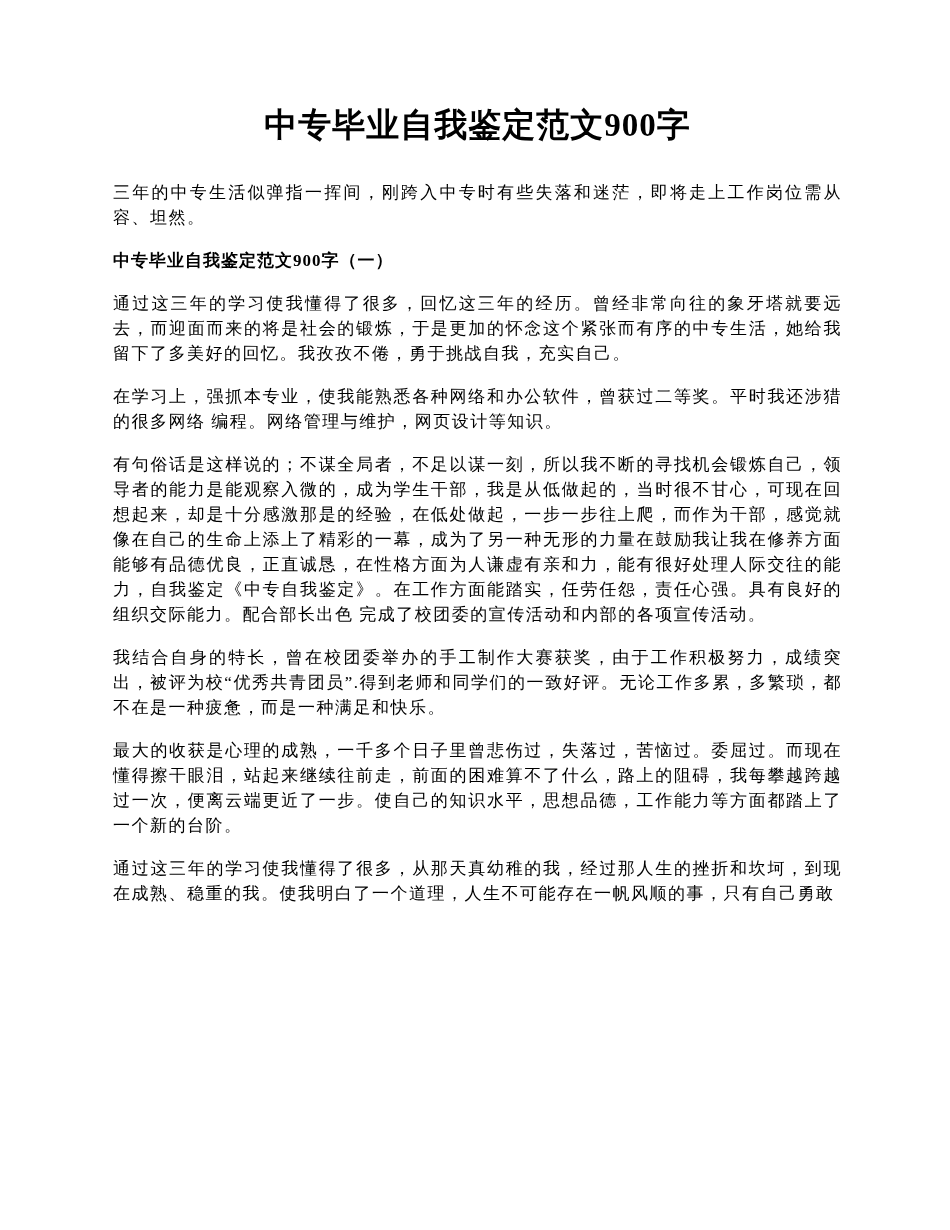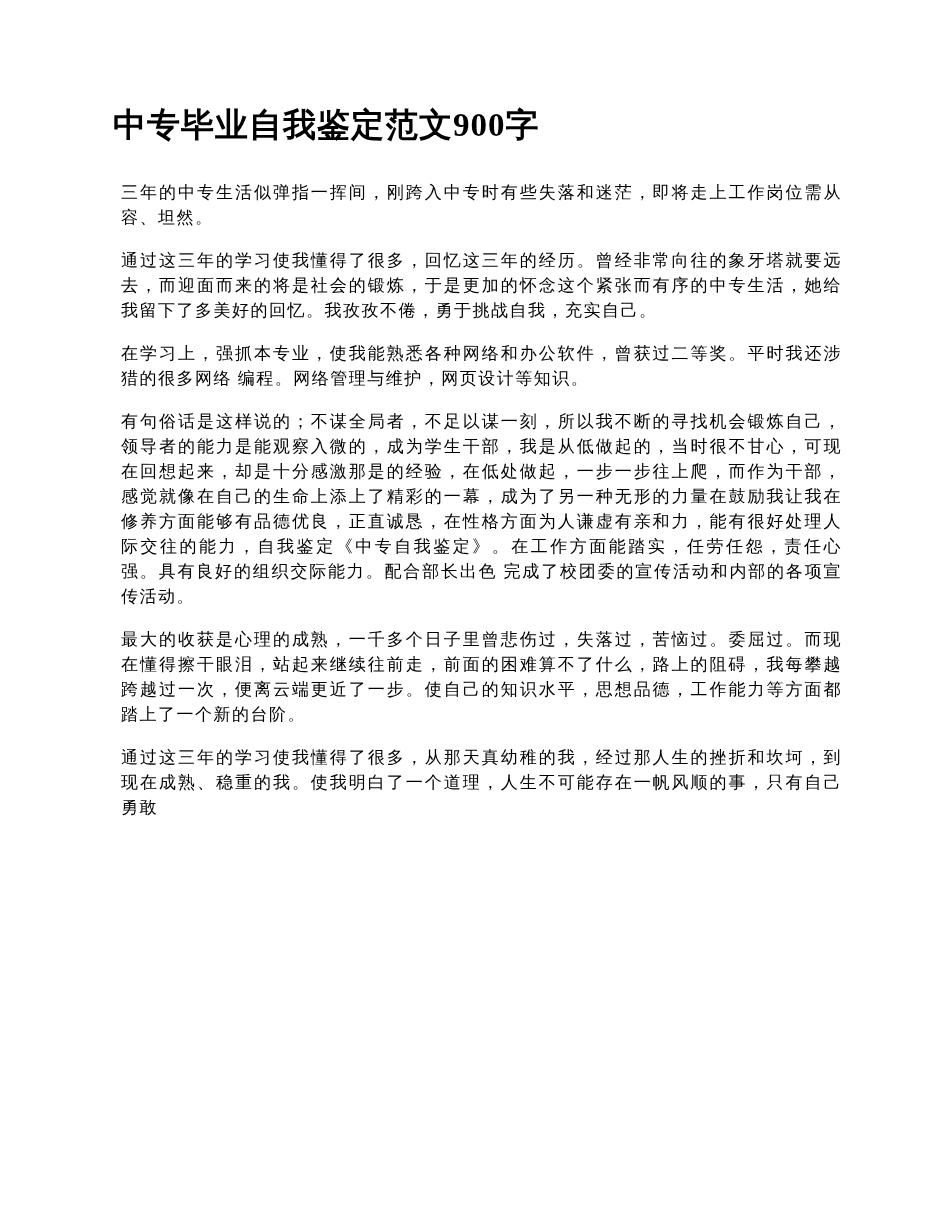--- a/index.html
+++ b/index.html
@@ -15,56 +15,59 @@
     background: #ffffff;
     box-sizing: border-box;
     padding: 106px 108px 30px 113px;
     font-family: "Liberation Serif", "DejaVu Serif", serif;
     color: #000000;
     overflow: hidden;
   }
   .doc-title {
     font-size: 33px;
     font-weight: bold;
+    text-align: center;
     margin: 0 0 34px 0;
     letter-spacing: 1px;
     line-height: 1.2;
   }
   .para {
     font-size: 17px;
     line-height: 25px;
     letter-spacing: 1.5px;
     text-align: justify;
     text-justify: inter-ideograph;
-    margin: 0 0 18px 8px;
+    margin: 0 0 18px 0;
   }
   .heading {
     font-size: 17px;
     line-height: 25px;
     letter-spacing: 1px;
     font-weight: bold;
     margin: 6px 0 18px 0;
   }
 </style>
 </head>
 <body>
 
 <div class="page">
 
   <h1 class="doc-title">中专毕业自我鉴定范文900字</h1>
 
   <p class="para">三年的中专生活似弹指一挥间，刚跨入中专时有些失落和迷茫，即将走上工作岗位需从容、坦然。</p>
 
+  <h2 class="heading">中专毕业自我鉴定范文900字（一）</h2>
 
   <p class="para">通过这三年的学习使我懂得了很多，回忆这三年的经历。曾经非常向往的象牙塔就要远去，而迎面而来的将是社会的锻炼，于是更加的怀念这个紧张而有序的中专生活，她给我留下了多美好的回忆。我孜孜不倦，勇于挑战自我，充实自己。</p>
 
   <p class="para">在学习上，强抓本专业，使我能熟悉各种网络和办公软件，曾获过二等奖。平时我还涉猎的很多网络 编程。网络管理与维护，网页设计等知识。</p>
 
   <p class="para">有句俗话是这样说的；不谋全局者，不足以谋一刻，所以我不断的寻找机会锻炼自己，领导者的能力是能观察入微的，成为学生干部，我是从低做起的，当时很不甘心，可现在回想起来，却是十分感激那是的经验，在低处做起，一步一步往上爬，而作为干部，感觉就像在自己的生命上添上了精彩的一幕，成为了另一种无形的力量在鼓励我让我在修养方面能够有品德优良，正直诚恳，在性格方面为人谦虚有亲和力，能有很好处理人际交往的能力，自我鉴定《中专自我鉴定》。在工作方面能踏实，任劳任怨，责任心强。具有良好的组织交际能力。配合部长出色 完成了校团委的宣传活动和内部的各项宣传活动。</p>
 
+  <p class="para">我结合自身的特长，曾在校团委举办的手工制作大赛获奖，由于工作积极努力，成绩突出，被评为校“优秀共青团员”.得到老师和同学们的一致好评。无论工作多累，多繁琐，都不在是一种疲惫，而是一种满足和快乐。</p>
 
   <p class="para">最大的收获是心理的成熟，一千多个日子里曾悲伤过，失落过，苦恼过。委屈过。而现在懂得擦干眼泪，站起来继续往前走，前面的困难算不了什么，路上的阻碍，我每攀越跨越过一次，便离云端更近了一步。使自己的知识水平，思想品德，工作能力等方面都踏上了一个新的台阶。</p>
 
 
 
 
   <p class="para">通过这三年的学习使我懂得了很多，从那天真幼稚的我，经过那人生的挫折和坎坷，到现在成熟、稳重的我。使我明白了一个道理，人生不可能存在一帆风顺的事，只有自己勇敢</p>
 
 </div>
 

